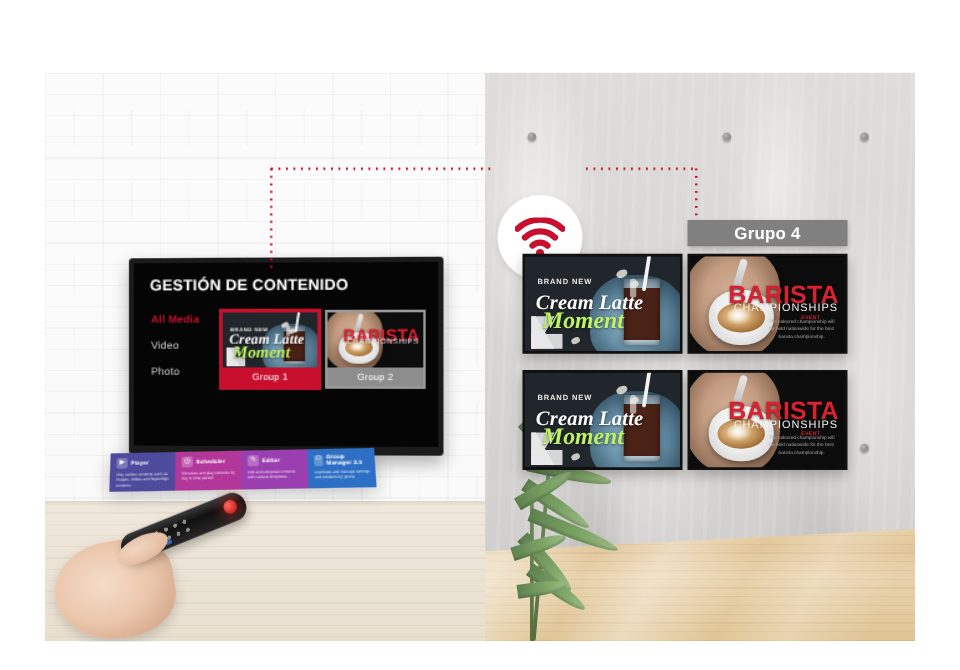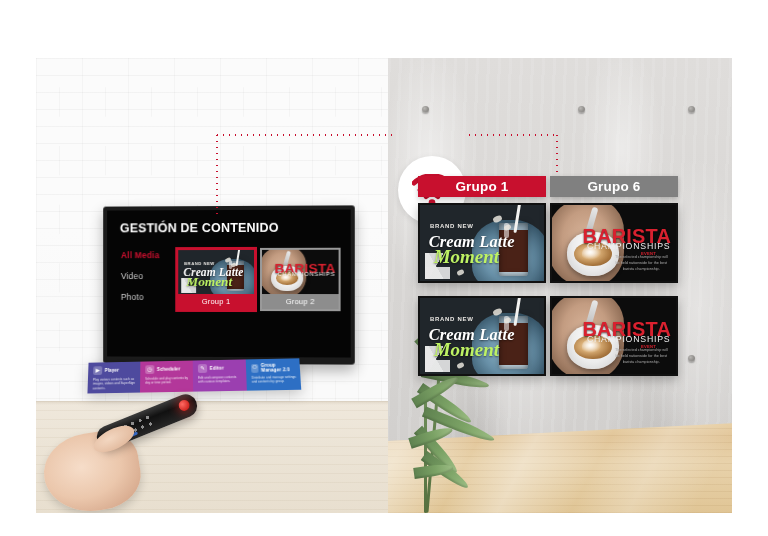--- a/index.html
+++ b/index.html
@@ -473,22 +473,21 @@
 
     <div class="wifi-badge">
       <svg width="40" height="32" viewBox="0 0 40 32" aria-hidden="true">
         <path d="M2 9 A26 26 0 0 1 38 9" fill="none" stroke="#c8102e" stroke-width="5" stroke-linecap="round"></path>
         <path d="M8 16 A17 17 0 0 1 32 16" fill="none" stroke="#c8102e" stroke-width="5" stroke-linecap="round"></path>
         <path d="M14 22.5 A8.5 8.5 0 0 1 26 22.5" fill="none" stroke="#c8102e" stroke-width="5" stroke-linecap="round"></path>
         <circle cx="20" cy="28.5" r="3.3" fill="#c8102e"></circle>
       </svg>
     </div>
 
-    <div class="grp-label grp-1" style="left:382px; top:118px; width:128px;">Grupo 1</div>
-    <div class="grp-label grp-2" style="left:514px; top:118px; width:128px;">Grupo 6</div>
+    <div class="grp-label grp-2" style="left:514px; top:118px; width:128px;">Grupo 4</div>
 
     <div class="rd" style="left:382px; top:145px; width:128px; height:80px;">
       <div class="rd-inner">
         <div class="latte-art" style="font-size:20px;">
           <div class="bg-ice"></div>
           <div class="glass"></div>
           <div class="straw"></div>
           <div class="snow"></div>
           <div class="bean" style="right:34%; top:14%; width:9px; height:6px;"></div>
           <div class="bean" style="right:27%; top:26%; width:7px; height:5px;"></div>

